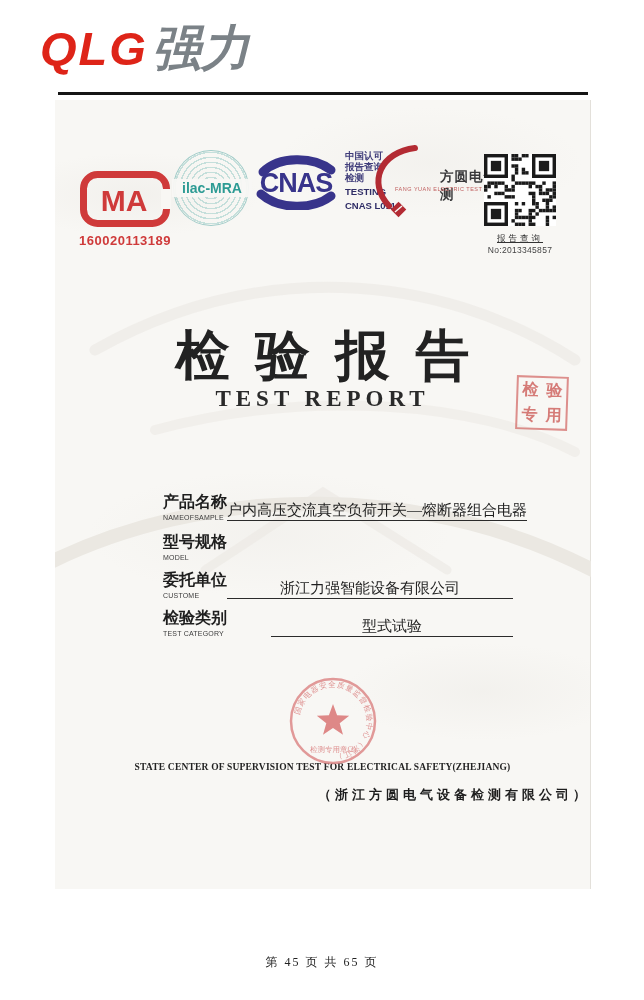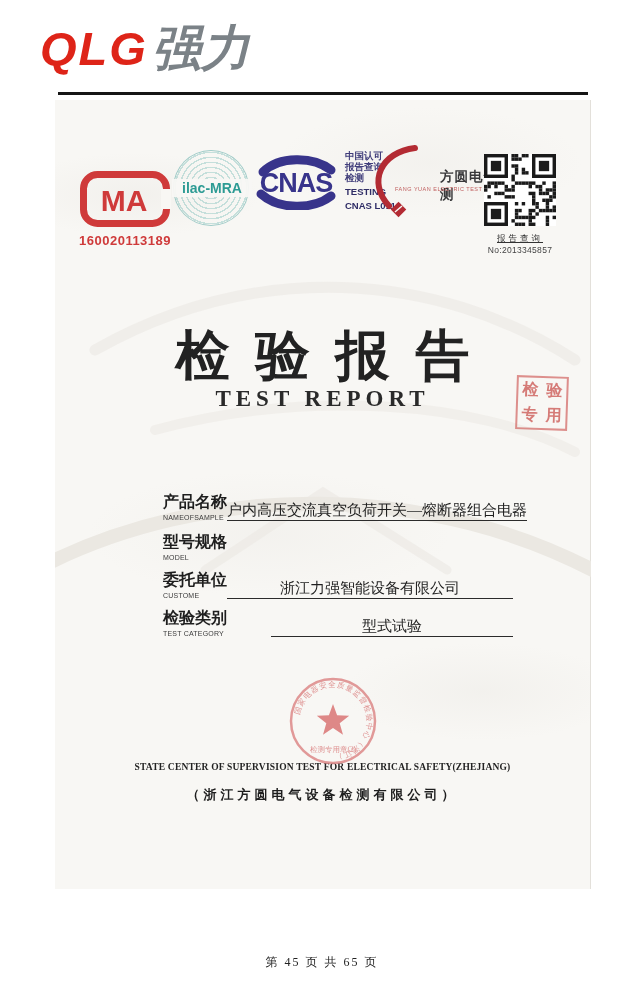--- a/index.html
+++ b/index.html
@@ -75,21 +75,21 @@
   .val { flex:1; height:21px; border-bottom:1.5px solid #2b2b2b; text-align:center;
     font-family:"Liberation Serif","DejaVu Serif",serif; font-size:15px; line-height:20px;
     color:#1e1e1e; white-space:nowrap; }
 
   
   .iss-cn { position:absolute; left:0; top:630px; width:100%; text-align:center;
     font-family:"Liberation Serif","DejaVu Serif",serif; font-weight:bold; font-size:20.5px; color:#1c1c1c; }
   .iss-en { position:absolute; left:0; top:662px; width:100%; text-align:center;
     font-family:"Liberation Serif","DejaVu Serif",serif; font-weight:bold; font-size:9.5px;
     letter-spacing:.2px; color:#222; }
-  .iss-co { position:absolute; left:0; top:686px; width:100%; text-align:center;
+  .iss-co { position:absolute; left:0; top:686px; width:100%; text-align:right;
     font-family:"Liberation Serif","DejaVu Serif",serif; font-weight:bold; font-size:13px;
     letter-spacing:4px; color:#1e1e1e; }
   .stamp { position:absolute; left:223px; top:566px; opacity:.82; }
 
   
   .footer { position:absolute; left:0; top:954px; width:100%; text-align:center;
     font-family:"Liberation Serif","DejaVu Serif",serif; font-size:12px; letter-spacing:2px; color:#222; }
 </style>
 </head>
 <body>

